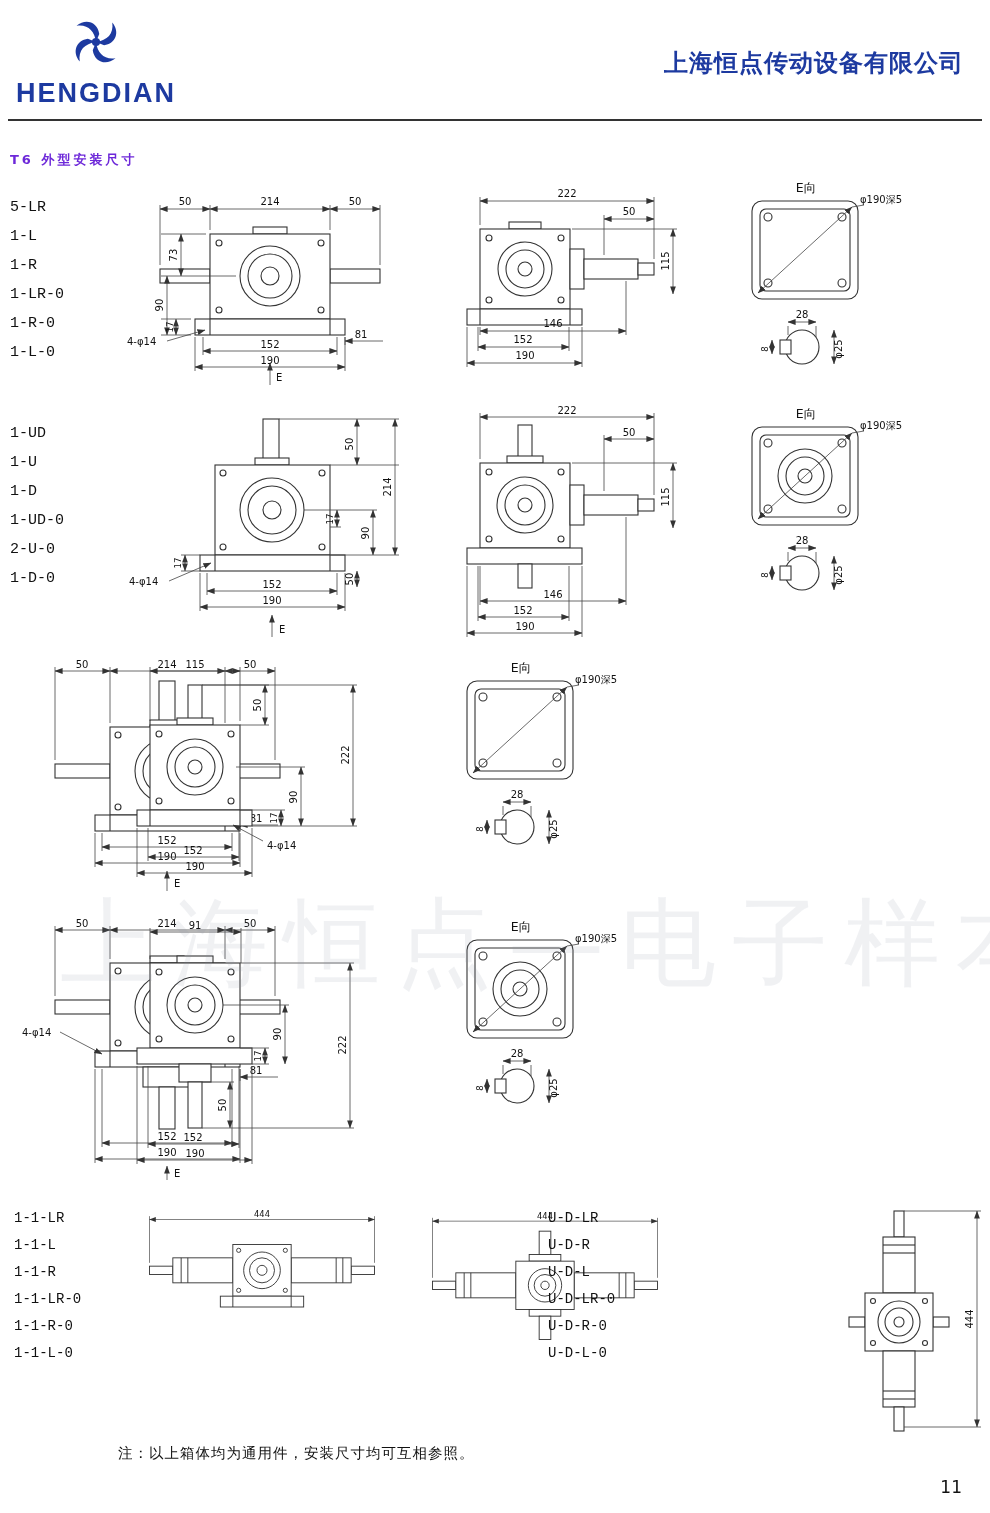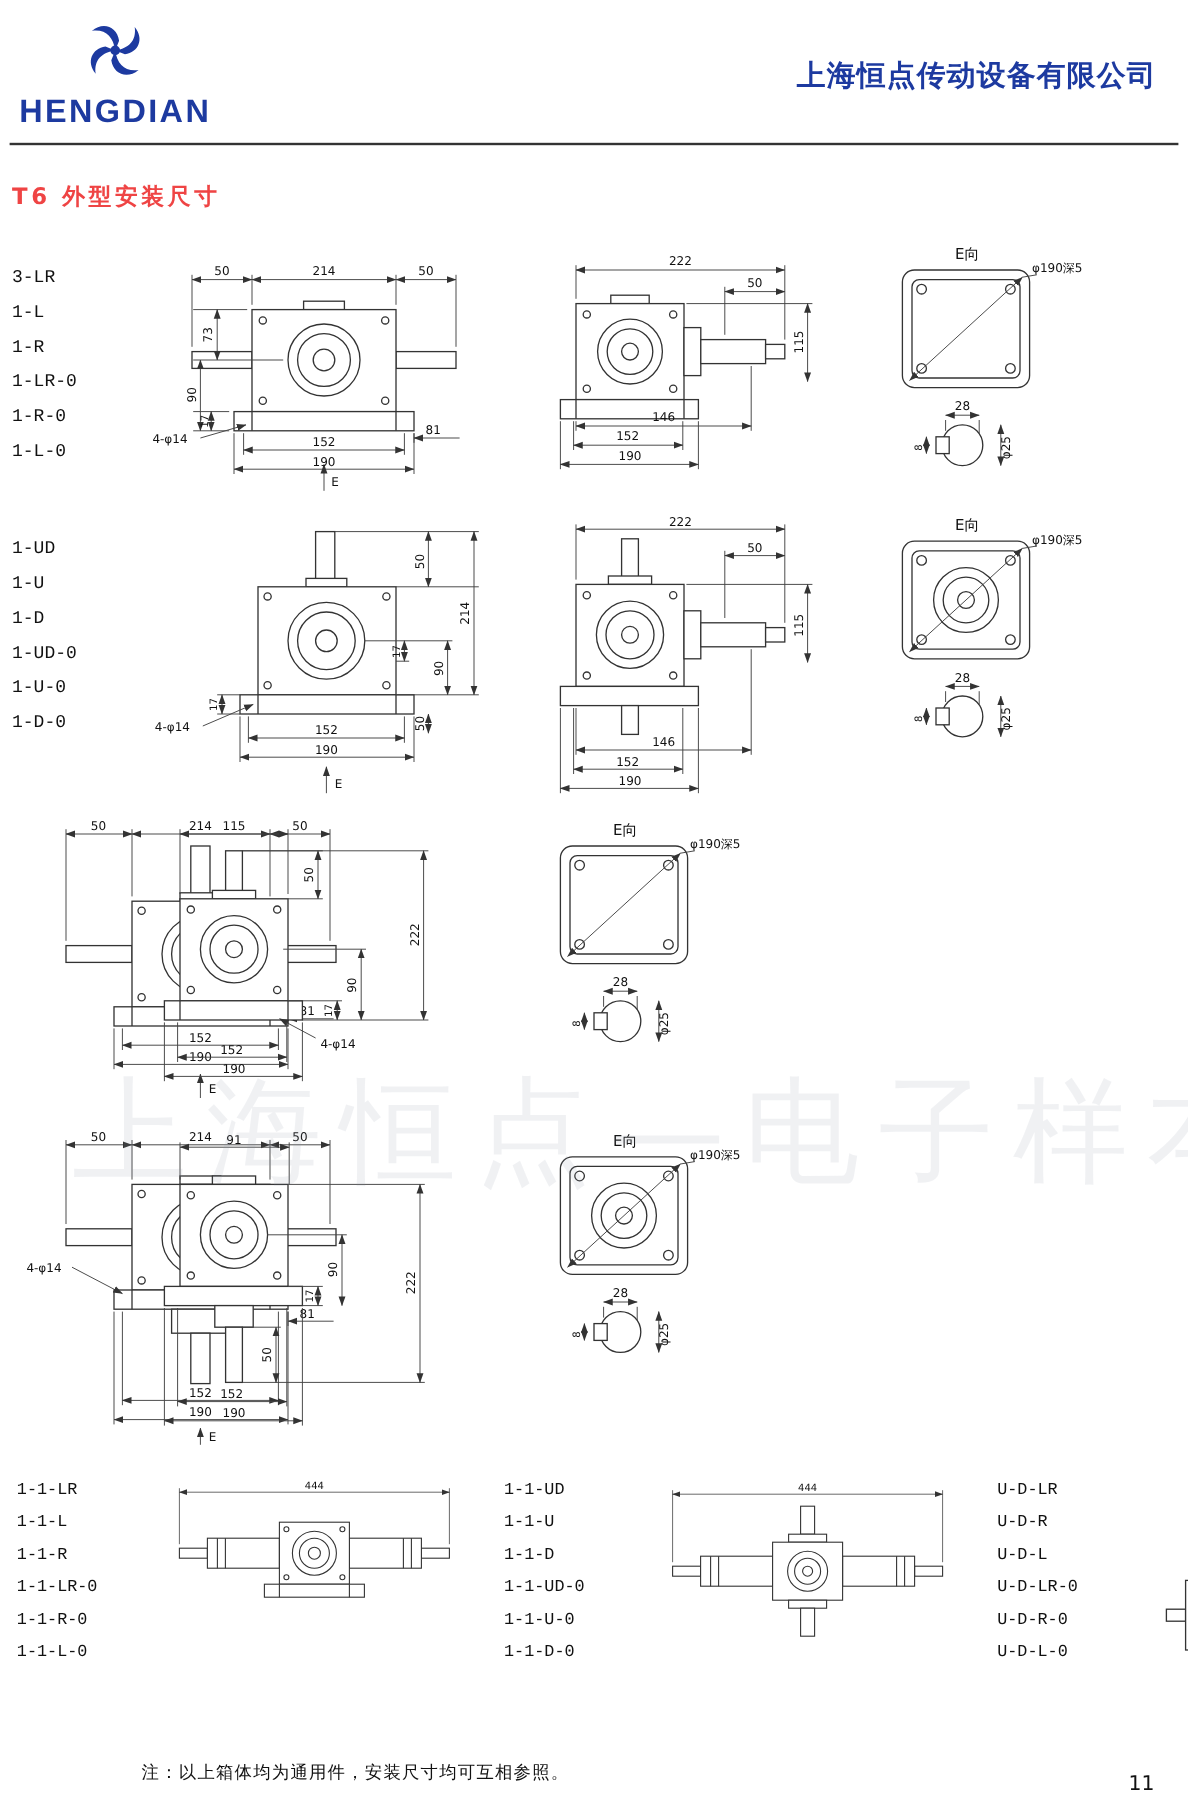--- a/index.html
+++ b/index.html
@@ -7,21 +7,21 @@
   body {
     width:990px; height:1513px; position:relative; overflow:hidden;
     font-family:"DejaVu Sans", sans-serif; color:#111;
   }
   
   .header { display:flex; justify-content:space-between; align-items:center; padding:16px 26px 8px 16px; }
   .brand { display:flex; align-items:center; gap:10px;flex-direction:column; }
   .brand-name { font-family:"Liberation Sans", sans-serif; font-size:27px; font-weight:bold; color:#1d3aa0; letter-spacing:2px; }
   .company { font-family:"Liberation Serif", serif; font-size:24px; font-weight:bold; color:#1d3aa0; letter-spacing:1px; }
   .rule { border-top:2px solid #333; margin:2px 8px 0 8px; }
-  .title { font-size:19px; letter-spacing:3px; margin:30px 0 26px 10px; color:#ef4444; }
+  .title { font-size:13px; letter-spacing:3px; margin:30px 0 10px 10px; color:#6d28d9; }
   
   .row { display:grid; grid-template-columns:105px 330px 285px 240px; align-items:start; margin:6px 0 14px 10px; }
   .labels { list-style:none; font-family:"Liberation Mono", monospace; font-size:15px; line-height:29px; padding-top:14px; }
   .bottom-row { display:grid; grid-template-columns:95px 255px 100px 255px 95px 180px; align-items:start; margin:14px 0 0 14px;gap:28px; }
   .bottom-row .labels { font-size:14px; line-height:27px; padding-top:8px; }
   .note { font-size:14.5px; margin:12px 12px 0 118px; letter-spacing:1px; }
   .pagenum { position:absolute; right:28px; bottom:16px; font-size:17px; }
   .watermark {
     position:absolute; top:880px; left:60px; z-index:5; pointer-events:none;
     font-size:96px; letter-spacing:16px; white-space:nowrap;
@@ -63,21 +63,21 @@
   <div class="company">上海恒点传动设备有限公司</div>
 </header>
 <div class="rule"></div>
 
 <div class="watermark">上海恒点—电子样本</div>
 
 <h2 class="title">T6 外型安装尺寸</h2>
 
 <section class="row">
   <ul class="labels">
-    <li>3-LR</li>
+    <li>5-LR</li>
     <li>1-L</li>
     <li>1-R</li>
     <li>1-LR-0</li>
     <li>1-R-0</li>
     <li>1-L-0</li>
   </ul>
 
   <svg class="drw" width="320" height="212" viewBox="0 0 320 212">
     <g class="geo">
       <rect x="45" y="90" width="50" height="14"></rect>
@@ -209,21 +209,21 @@
     <text class="c" x="112" y="170" transform="rotate(-90 112 170)">φ25</text>
   </svg>
 </section>
 
 <section class="row">
   <ul class="labels">
     <li>1-UD</li>
     <li>1-U</li>
     <li>1-D</li>
     <li>1-UD-0</li>
-    <li>1-U-0</li>
+    <li>2-U-0</li>
     <li>1-D-0</li>
   </ul>
 
   <svg class="drw" width="320" height="235" viewBox="0 0 320 235">
     <g class="geo">
       <rect x="148" y="14" width="16" height="46"></rect>
       <rect x="140" y="53" width="34" height="7"></rect>
       <rect x="100" y="60" width="115" height="90"></rect>
       <circle cx="157" cy="105" r="32"></circle>
         <circle cx="157" cy="105" r="24"></circle>
@@ -640,28 +640,20 @@
         <line x1="185" y1="104" x2="185" y2="117"></line>
     </g>
     <g class="d">
       <line x1="15" y1="64" x2="15" y2="8"></line>
         <line x1="285" y1="64" x2="285" y2="8"></line>
       <line x1="15" y1="12" x2="285" y2="12" marker-start="url(#ar)" marker-end="url(#ar)"></line>
     </g>
     <text class="c" x="150" y="9">444</text>
   </svg>
 
-  <ul class="labels">
-    <li>1-1-UD</li>
-    <li>1-1-U</li>
-    <li>1-1-D</li>
-    <li>1-1-UD-0</li>
-    <li>1-1-U-0</li>
-    <li>1-1-D-0</li>
-  </ul>
 
   <svg class="drw" width="250" height="170" viewBox="0 0 300 170">
     <g class="geo">
       <rect x="143" y="24" width="14" height="28"></rect>
       <rect x="131" y="52" width="38" height="8"></rect>
       <rect x="15" y="84" width="28" height="10"></rect>
       <rect x="257" y="84" width="28" height="10"></rect>
       <rect x="43" y="74" width="72" height="30"></rect>
       <line x1="53" y1="74" x2="53" y2="104"></line>
         <line x1="61" y1="74" x2="61" y2="104"></line>

